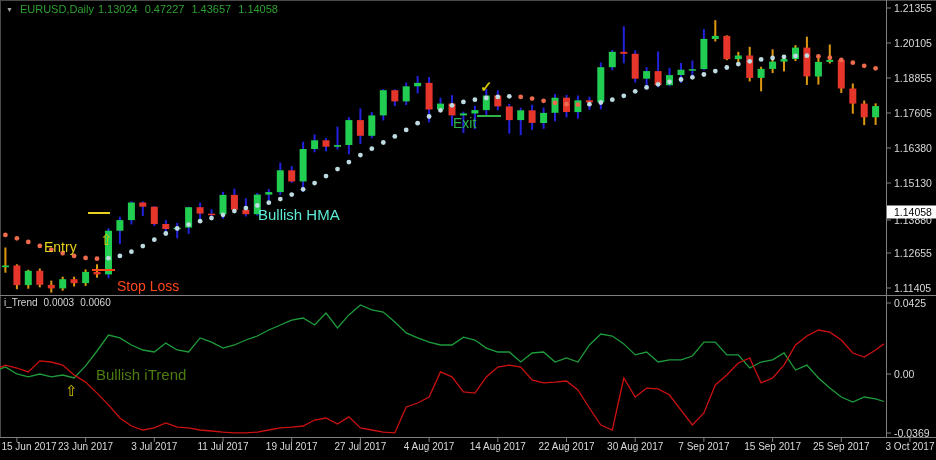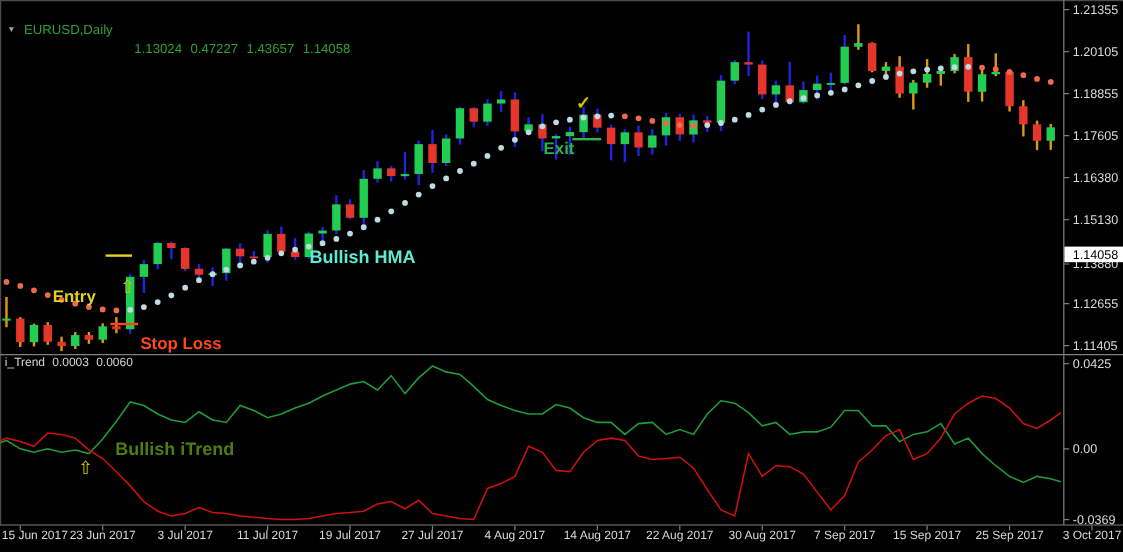--- a/index.html
+++ b/index.html
@@ -3,25 +3,25 @@
 <meta charset="utf-8">
 <style>
   html,body{margin:0;padding:0;background:#000;}
   body{width:936px;height:460px;overflow:hidden;font-family:"Liberation Sans",sans-serif;}
   .screen{position:relative;width:936px;height:460px;background:#000;}
   #chart-svg{position:absolute;left:0;top:0;}
   #chart-svg text{font-family:"Liberation Sans",sans-serif;}
   .quote-bar{position:absolute;left:6px;top:3px;display:flex;align-items:center;
              font-size:11px;color:#2EA032;white-space:nowrap;}
   .quote-bar .tri{color:#9FA8A0;font-size:7px;margin-right:7px;line-height:11px;}
-  .quote-bar .sym{margin-right:18px;}
-  .quote-bar .qv{margin-right:7px;margin-top:32px;}
+  .quote-bar .sym{margin-right:4px;}
+  .quote-bar .qv{margin-right:7px;}
   .ind-header{position:absolute;left:4px;top:297px;display:flex;gap:6px;
               font-size:10px;color:#D6D6D6;white-space:nowrap;}
-  .ann{position:absolute;font-size:14px;font-weight:bold;white-space:nowrap;}
+  .ann{position:absolute;font-size:14px;font-weight:normal;white-space:nowrap;}
   .hline{position:absolute;height:2px;}
   .glyph{position:absolute;font-size:15px;font-weight:normal;line-height:15px;}
   .c-entry{color:#E6D21E;}
   .c-stop{color:#FF4719;}
   .c-exit{color:#2DB34A;}
   .c-hma{color:#5eead4;text-align:center;}
   .c-itrend{color:#4d7c0f;}
   .c-arrow{color:#D4C400;}
   .bg-entry{background:#E6D21E;}
   .bg-stop{background:#FF4719;}

